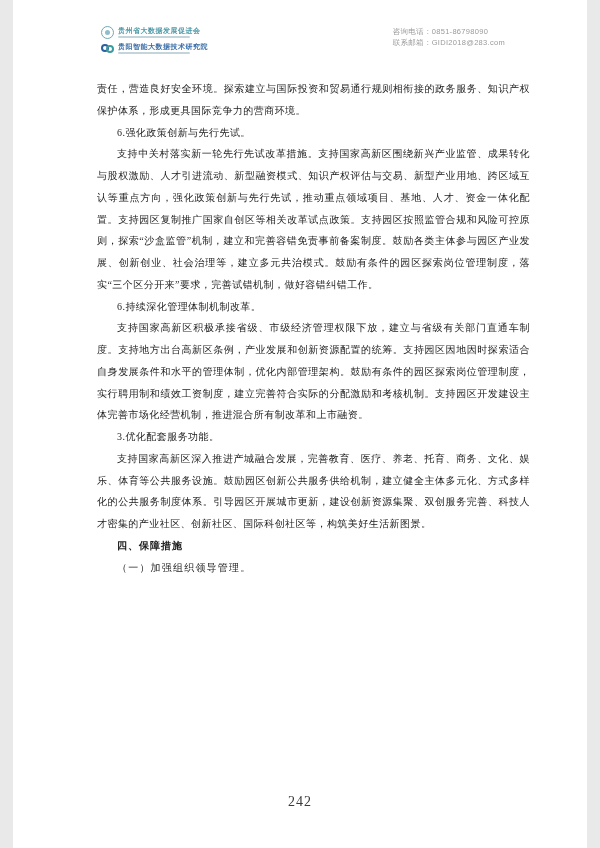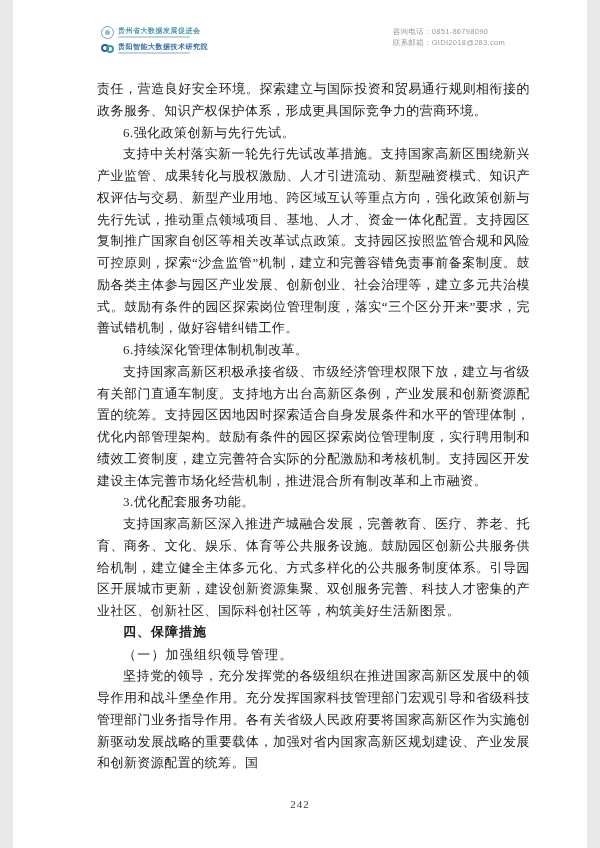--- a/index.html
+++ b/index.html
@@ -38,35 +38,35 @@
 
   .contact-block {
     font-family:"Liberation Sans","DejaVu Sans",sans-serif;
     font-size:7.5px; line-height:11px; color:#9a9a9a;
     text-align:left; letter-spacing:0.3px;
   }
 
   
   .body-text {
     position:absolute; top:78px; left:84px; width:433px;
-    font-size:13px; line-height:21.75px; color:#1d1d1d;
+    font-size:10px; line-height:21.75px; color:#1d1d1d;
     text-align:justify; letter-spacing:0.45px;
   }
   .body-text p { margin:0; text-indent:2em; }
   .body-text p.no-indent { text-indent:0; }
   .body-text p.heading-bold {
-    font-family:Liberation Mono, monospace;
+    font-family:Liberation Sans, sans-serif;
     font-weight:bold; letter-spacing:1px;
   }
   .body-text p.kai { letter-spacing:1.2px; }
 
   
   .page-number {
     position:absolute; bottom:38px; left:0; width:100%;
-    text-align:center; font-size:11px; color:#3a3a3a; letter-spacing:1px;
+    text-align:center; font-size:14px; color:#3a3a3a; letter-spacing:1px;
   }
 </style>
 </head>
 <body>
 
 <div class="page">
 
   <div class="header">
     <div class="logo-block">
       <div class="logo-row org1">
@@ -97,18 +97,17 @@
   <div class="body-text">
     <p class="no-indent">责任，营造良好安全环境。探索建立与国际投资和贸易通行规则相衔接的政务服务、知识产权保护体系，形成更具国际竞争力的营商环境。</p>
     <p>6.强化政策创新与先行先试。</p>
     <p>支持中关村落实新一轮先行先试改革措施。支持国家高新区围绕新兴产业监管、成果转化与股权激励、人才引进流动、新型融资模式、知识产权评估与交易、新型产业用地、跨区域互认等重点方向，强化政策创新与先行先试，推动重点领域项目、基地、人才、资金一体化配置。支持园区复制推广国家自创区等相关改革试点政策。支持园区按照监管合规和风险可控原则，探索“沙盒监管”机制，建立和完善容错免责事前备案制度。鼓励各类主体参与园区产业发展、创新创业、社会治理等，建立多元共治模式。鼓励有条件的园区探索岗位管理制度，落实“三个区分开来”要求，完善试错机制，做好容错纠错工作。</p>
     <p>6.持续深化管理体制机制改革。</p>
     <p>支持国家高新区积极承接省级、市级经济管理权限下放，建立与省级有关部门直通车制度。支持地方出台高新区条例，产业发展和创新资源配置的统筹。支持园区因地因时探索适合自身发展条件和水平的管理体制，优化内部管理架构。鼓励有条件的园区探索岗位管理制度，实行聘用制和绩效工资制度，建立完善符合实际的分配激励和考核机制。支持园区开发建设主体完善市场化经营机制，推进混合所有制改革和上市融资。</p>
     <p>3.优化配套服务功能。</p>
     <p>支持国家高新区深入推进产城融合发展，完善教育、医疗、养老、托育、商务、文化、娱乐、体育等公共服务设施。鼓励园区创新公共服务供给机制，建立健全主体多元化、方式多样化的公共服务制度体系。引导园区开展城市更新，建设创新资源集聚、双创服务完善、科技人才密集的产业社区、创新社区、国际科创社区等，构筑美好生活新图景。</p>
     <p class="heading-bold">四、保障措施</p>
     <p class="kai">（一）加强组织领导管理。</p>
-    <p>坚持党的领导，充分发挥党的各级组织在推进国家高新区发展中的领导作用和战斗堡垒作用。充分发挥国家科技管理部门宏观引导和省级科技管理部门业务指导作用。各有关省级人民政府要将国家高新区作为实施创新驱动发展战略的重要载体，加强对省内国家高新区规划建设、产业发展和创新资源配置的统筹。国</p>
   </div>
 
   <div class="page-number">242</div>
 
 </div>
 
 </body></html>

